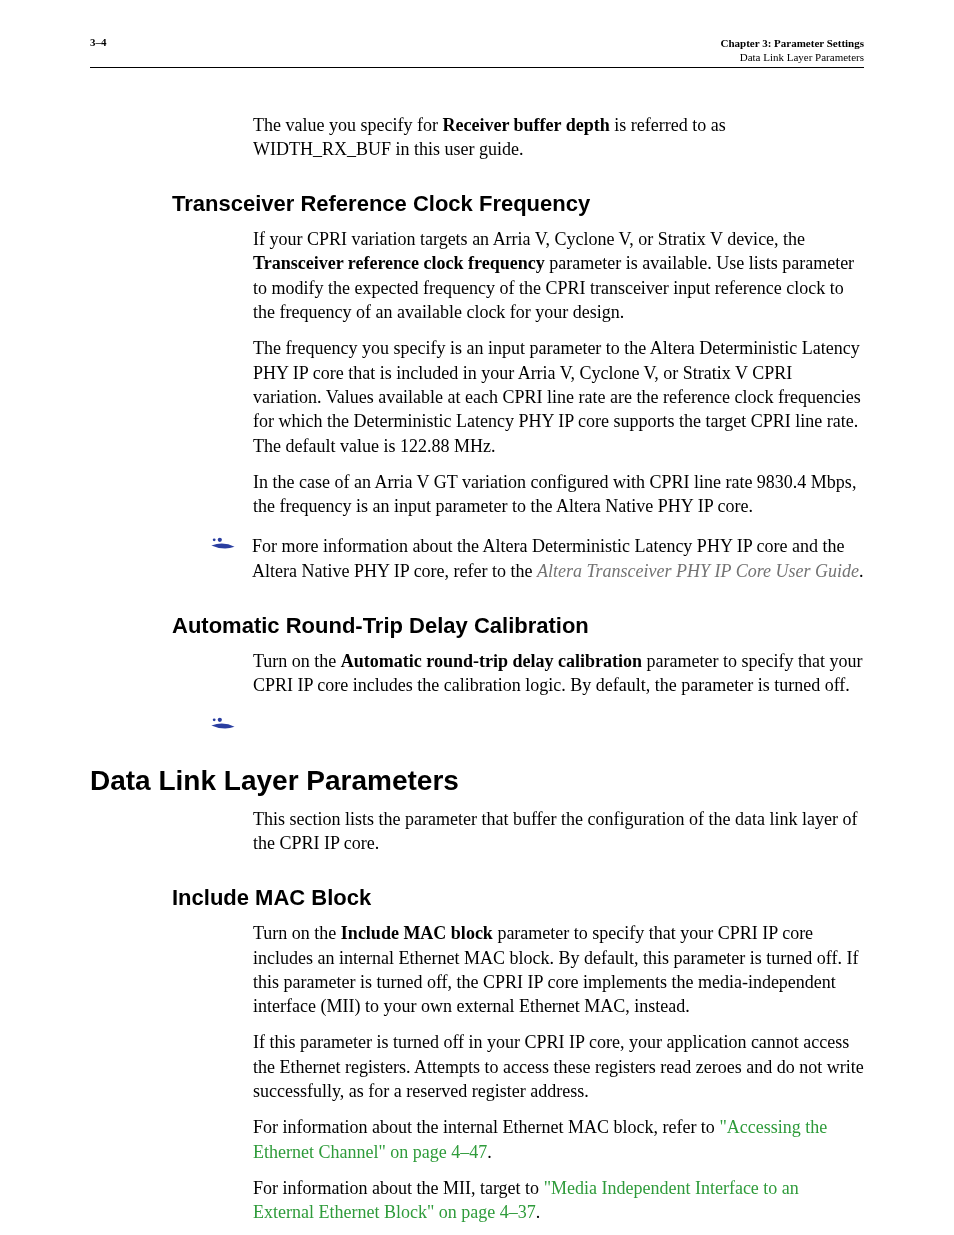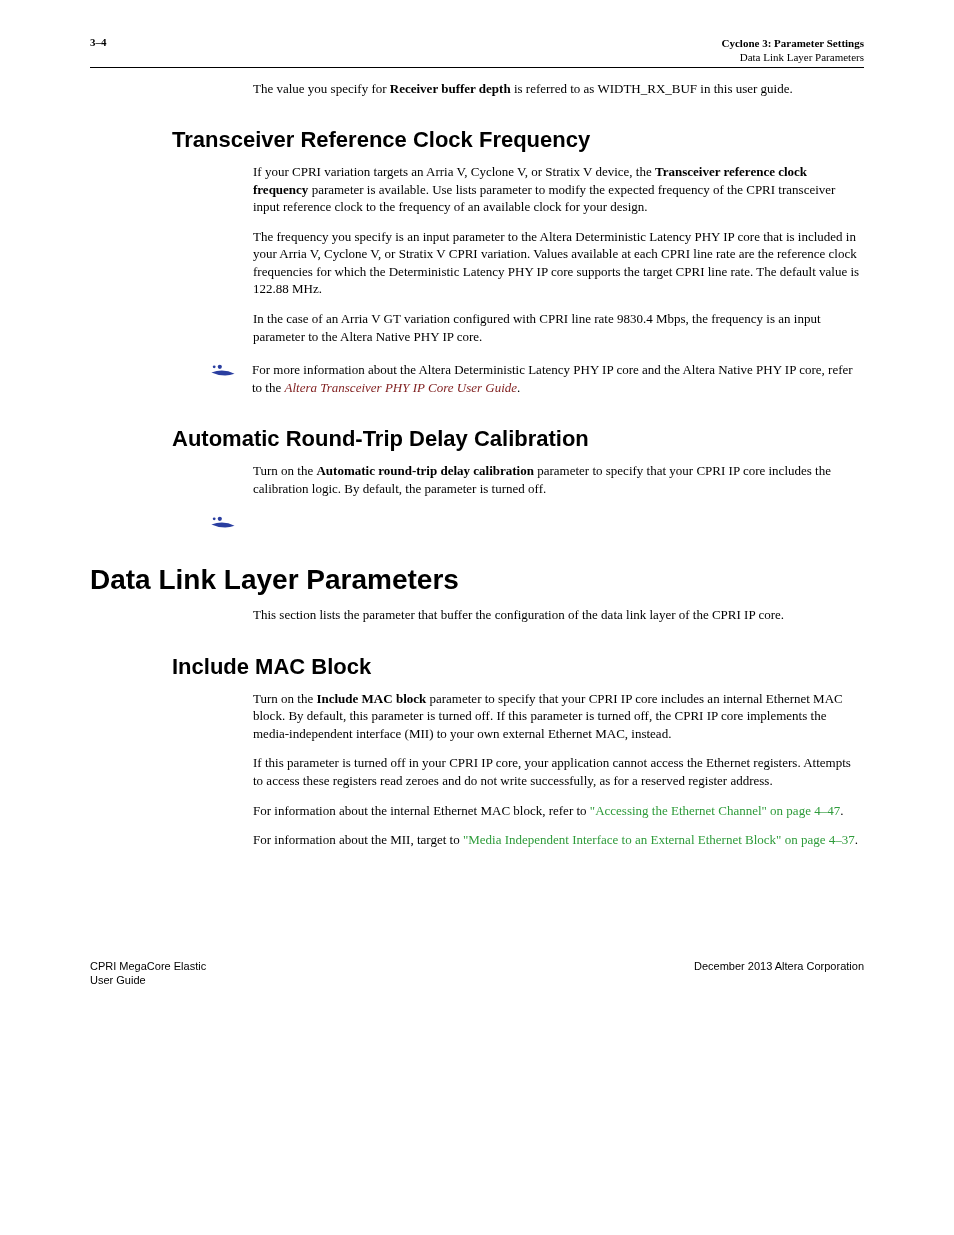--- a/index.html
+++ b/index.html
@@ -14,51 +14,51 @@
     padding: 36px 90px 40px 90px;
     box-sizing: border-box;
   }
   .header {
     display: flex;
     justify-content: space-between;
     align-items: flex-start;
     font-size: 11px;
     border-bottom: 1px solid #000;
     padding-bottom: 2px;
-    margin-bottom: 12px;
+    margin-bottom: 45px;
     gap: 32px;
   }
   .header .left {
     font-weight: bold;
   }
   .header .right {
     text-align: right;
     line-height: 1.3;
   }
   .header .right .chapter {
     font-weight: bold;
   }
   .body-indent {
     margin-left: 163px;
   }
   p {
     margin: 0 0  14px 0;
-    font-size: 13px;
+    font-size: 18px;
     line-height: 1.35;
     font-family: Liberation Serif, serif;
   }
   .para-block p { margin-bottom: 12px; }
   .para-block p:last-child { margin-bottom: 0; }
   b { font-weight: bold; }
   a.link {
     color: #2e9b3a;
     text-decoration: none;
   }
   a.link-italic {
-    color: #7f1d1d;
+    color: #737373;
     font-style: italic;
     text-decoration: none;
   }
   h2.sub {
     font-family: "Arial Narrow", Arial, Helvetica, sans-serif;
     font-stretch: condensed;
     font-weight: 700;
     font-size: 22px;
     margin: 30px 0 10px 82px;
     letter-spacing: 0px;
@@ -99,21 +99,21 @@
   .footer .right { text-align: right; }
 </style>
 </head>
 <body>
 
 <div class="page">
 
   <div class="header">
     <div class="left">3–4</div>
     <div class="right">
-      <div class="chapter">Cyclone 3:  Parameter Settings</div>
+      <div class="chapter">Chapter 3:  Parameter Settings</div>
       <div>Data Link Layer Parameters</div>
     </div>
   </div>
 
   <div class="body-indent para-block">
     <p>
       <span>The value you specify for </span><b>Receiver buffer depth</b><span> is referred to as WIDTH_RX_BUF in this user guide.</span>
     </p>
   </div>
 

